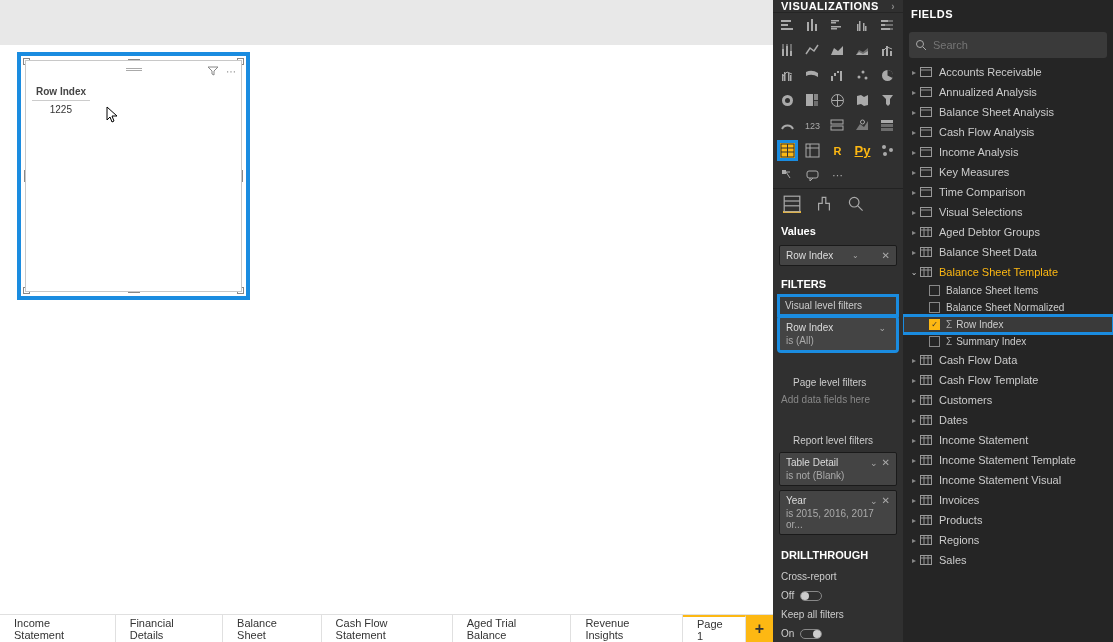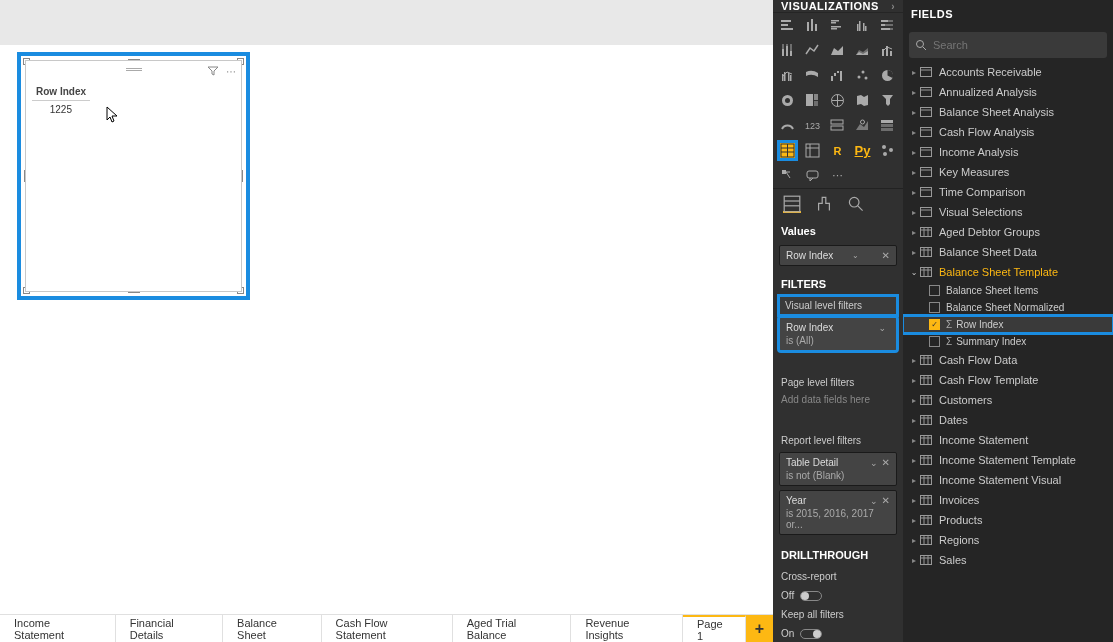--- a/index.html
+++ b/index.html
@@ -37,21 +37,21 @@
 .viz-tile.ry { color: #fdb813; font-weight: bold; font-size: 11px; }
 .viz-tile.py { color: #fdb813; font-weight: bold; font-size: 13px; text-decoration: underline; }
 .mode-tabs { display: flex; gap: 14px; padding: 6px 10px; border-top: 1px solid #222; }
 .mode-tab { width: 18px; height: 18px; cursor: pointer; color: #aaa; }
 .mode-tab.active { border-bottom: 2px solid #fdb813; padding-bottom: 2px; }
 .sec-hdr { font-weight: 600; color: #fff; padding: 6px 8px; font-size: 11px; }
 .well { margin: 2px 6px 6px; border: 1px solid #1a1a1a; background: #444; border-radius: 2px; }
 .well-row { display: flex; align-items: center; padding: 4px 6px; font-size: 10px; color: #ddd; }
 .well-row .x { margin-left: auto; color: #aaa; cursor: pointer; font-size: 10px; }
 .well-row .chv { color: #aaa; font-size: 8px; margin-right: 4px; }
-.subhdr { padding: 4px 8px; font-size: 10px; color: #ccc; margin-top: 20px; }
+.subhdr { padding: 4px 20px; font-size: 10px; color: #ccc; margin-top: 20px; }
 .filter-card { margin: 2px 6px; padding: 4px 6px; background: #444; border: 1px solid #1a1a1a; border-radius: 2px; font-size: 10px; }
 .filter-card.outlined { outline: 3px solid #1a8ce0; outline-offset: -1px; }
 .filter-card .title-row { display: flex; align-items: center; }
 .filter-card .title { color: #ddd; }
 .filter-card .sub { color: #aaa; margin-top: 2px; }
 .filter-card .chv { margin-left: auto; font-size: 9px; color: #aaa; margin-right: 4px; }
 .filter-card .x { font-size: 10px; color: #aaa; cursor: pointer; }
 .drill-row { padding: 4px 8px; font-size: 10px; color: #ccc; display: flex; align-items: center; }
 .toggle { position: relative; width: 22px; height: 10px; border: 1px solid #888; border-radius: 6px; margin-left: 6px; }
 .toggle .knob { position: absolute; width: 8px; height: 8px; background: #ccc; border-radius: 50%; top: 0; }

